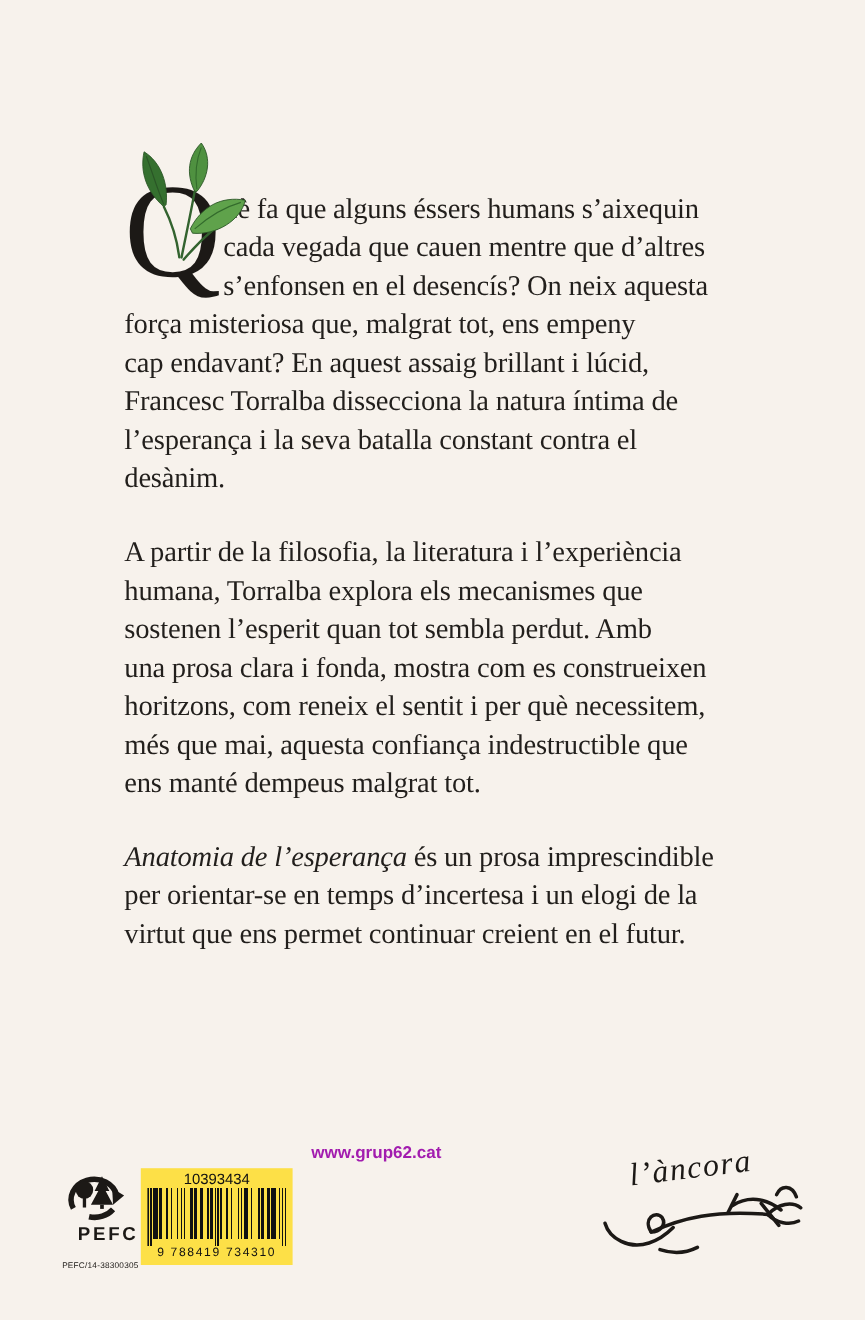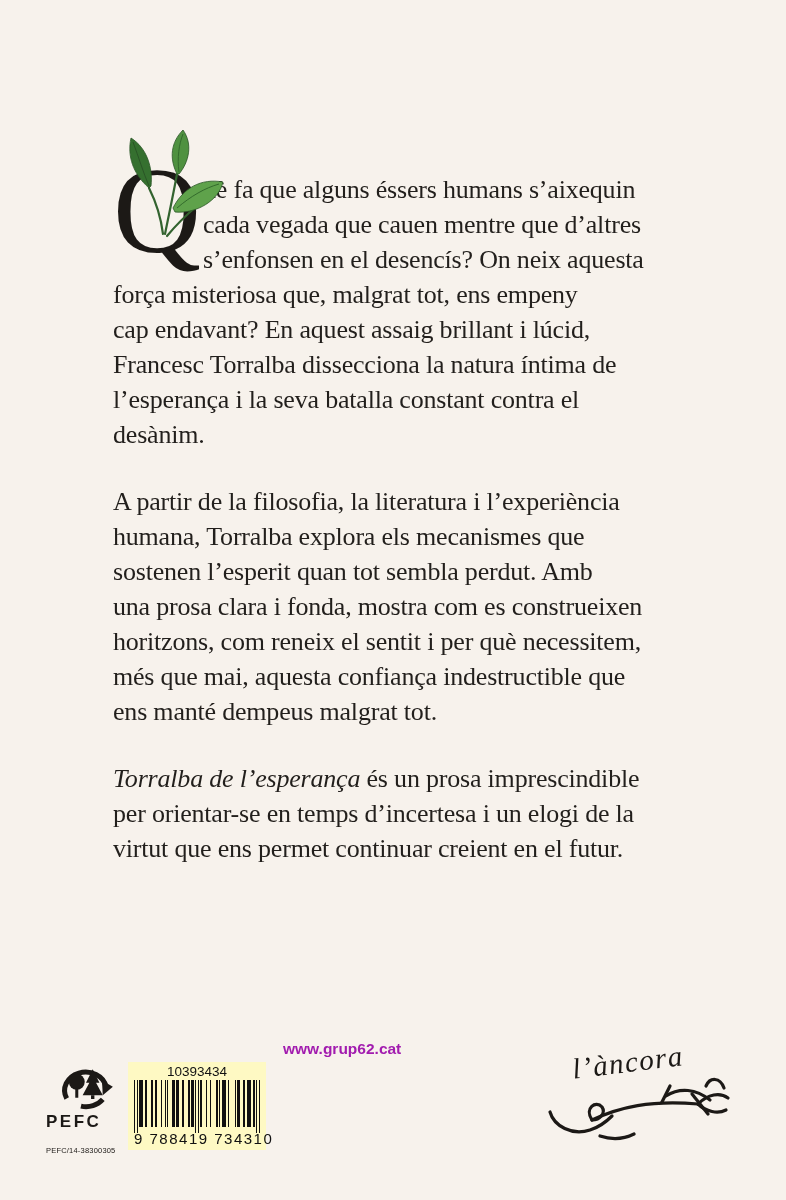--- a/index.html
+++ b/index.html
@@ -31,43 +31,43 @@
   .book-title { font-style: italic; }
   .leaves {
     position: absolute; left: 10px; top: -42px;
     width: 108px; height: 112px;
     pointer-events: none;
   }
 
   
   .pefc {
     position: absolute; left: 46px; top: 1060px; width: 80px;
-    text-align: left; color: #1c1916;
+    text-align: right; color: #1c1916;
   }
   .pefc-emblem { width: 62px; height: 52px; display: block; margin: 0 auto; }
   .pefc-label {
     font-family: "Liberation Sans", sans-serif; font-weight: bold;
     font-size: 17px; letter-spacing: 2.5px; line-height: 18px; margin-top: 1px;
   }
   .pefc-cert {
     font-family: "Liberation Sans", sans-serif; font-size: 7.5px;
     letter-spacing: 0.2px; line-height: 10px; margin-top: 15px; white-space: nowrap;
   }
 
   .barcode {
     position: absolute; left: 128px; top: 1062px; width: 138px; height: 88px;
-    background: #fef9c3; box-sizing: border-box; padding: 2px 6px 0 6px;
+    background: #fde047; box-sizing: border-box; padding: 2px 6px 0 6px;
     text-align: center; color: #111;
   }
   .barcode-number {
     font-family: "Liberation Sans", sans-serif; font-size: 13.5px; line-height: 16px;
   }
   .barcode-bars { width: 100%; height: 53px; display: block; }
   .barcode-isbn {
-    font-family: "Liberation Sans", sans-serif; font-size: 15px;
+    font-family: "Liberation Sans", sans-serif; font-size: 11px;
     letter-spacing: 1.5px; line-height: 14px; margin-top: -1px; white-space: nowrap;
   }
 
   .website {
     position: absolute; left: 283px; top: 1040px;
     font-family: "Liberation Sans", sans-serif; font-weight: 600;
     font-size: 15.5px; color: #a21caf;
   }
 
   .ancora { position: absolute; left: 548px; top: 1046px; width: 190px; height: 100px; color: #1c1916; }
@@ -109,21 +109,21 @@
 desànim.</span></p>
 
     <p class="para p2"><span class="lines">A partir de la filosofia, la literatura i l’experiència
 humana, Torralba explora els mecanismes que
 sostenen l’esperit quan tot sembla perdut. Amb
 una prosa clara i fonda, mostra com es construeixen
 horitzons, com reneix el sentit i per què necessitem,
 més que mai, aquesta confiança indestructible que
 ens manté dempeus malgrat tot.</span></p>
 
-    <p class="para p3"><em class="book-title">Torralba de l’esperança</em><span class="lines"> és un prosa imprescindible
+    <p class="para p3"><em class="book-title">Anatomia de l’esperança</em><span class="lines"> és un prosa imprescindible
 per orientar-se en temps d’incertesa i un elogi de la
 virtut que ens permet continuar creient en el futur.</span></p>
 
   </div>
 
   <div class="pefc">
     <svg class="pefc-emblem" viewBox="0 0 72 62" aria-hidden="true">
       <path d="M13,46 A25,22 0 1 1 60,32" stroke="#1c1916" stroke-width="6" fill="none"></path>
       <polygon points="55,24 68,32 56,42" fill="#1c1916"></polygon>
       <path d="M56,47 A25,22 0 0 1 30,55" stroke="#1c1916" stroke-width="6" fill="none"></path>

